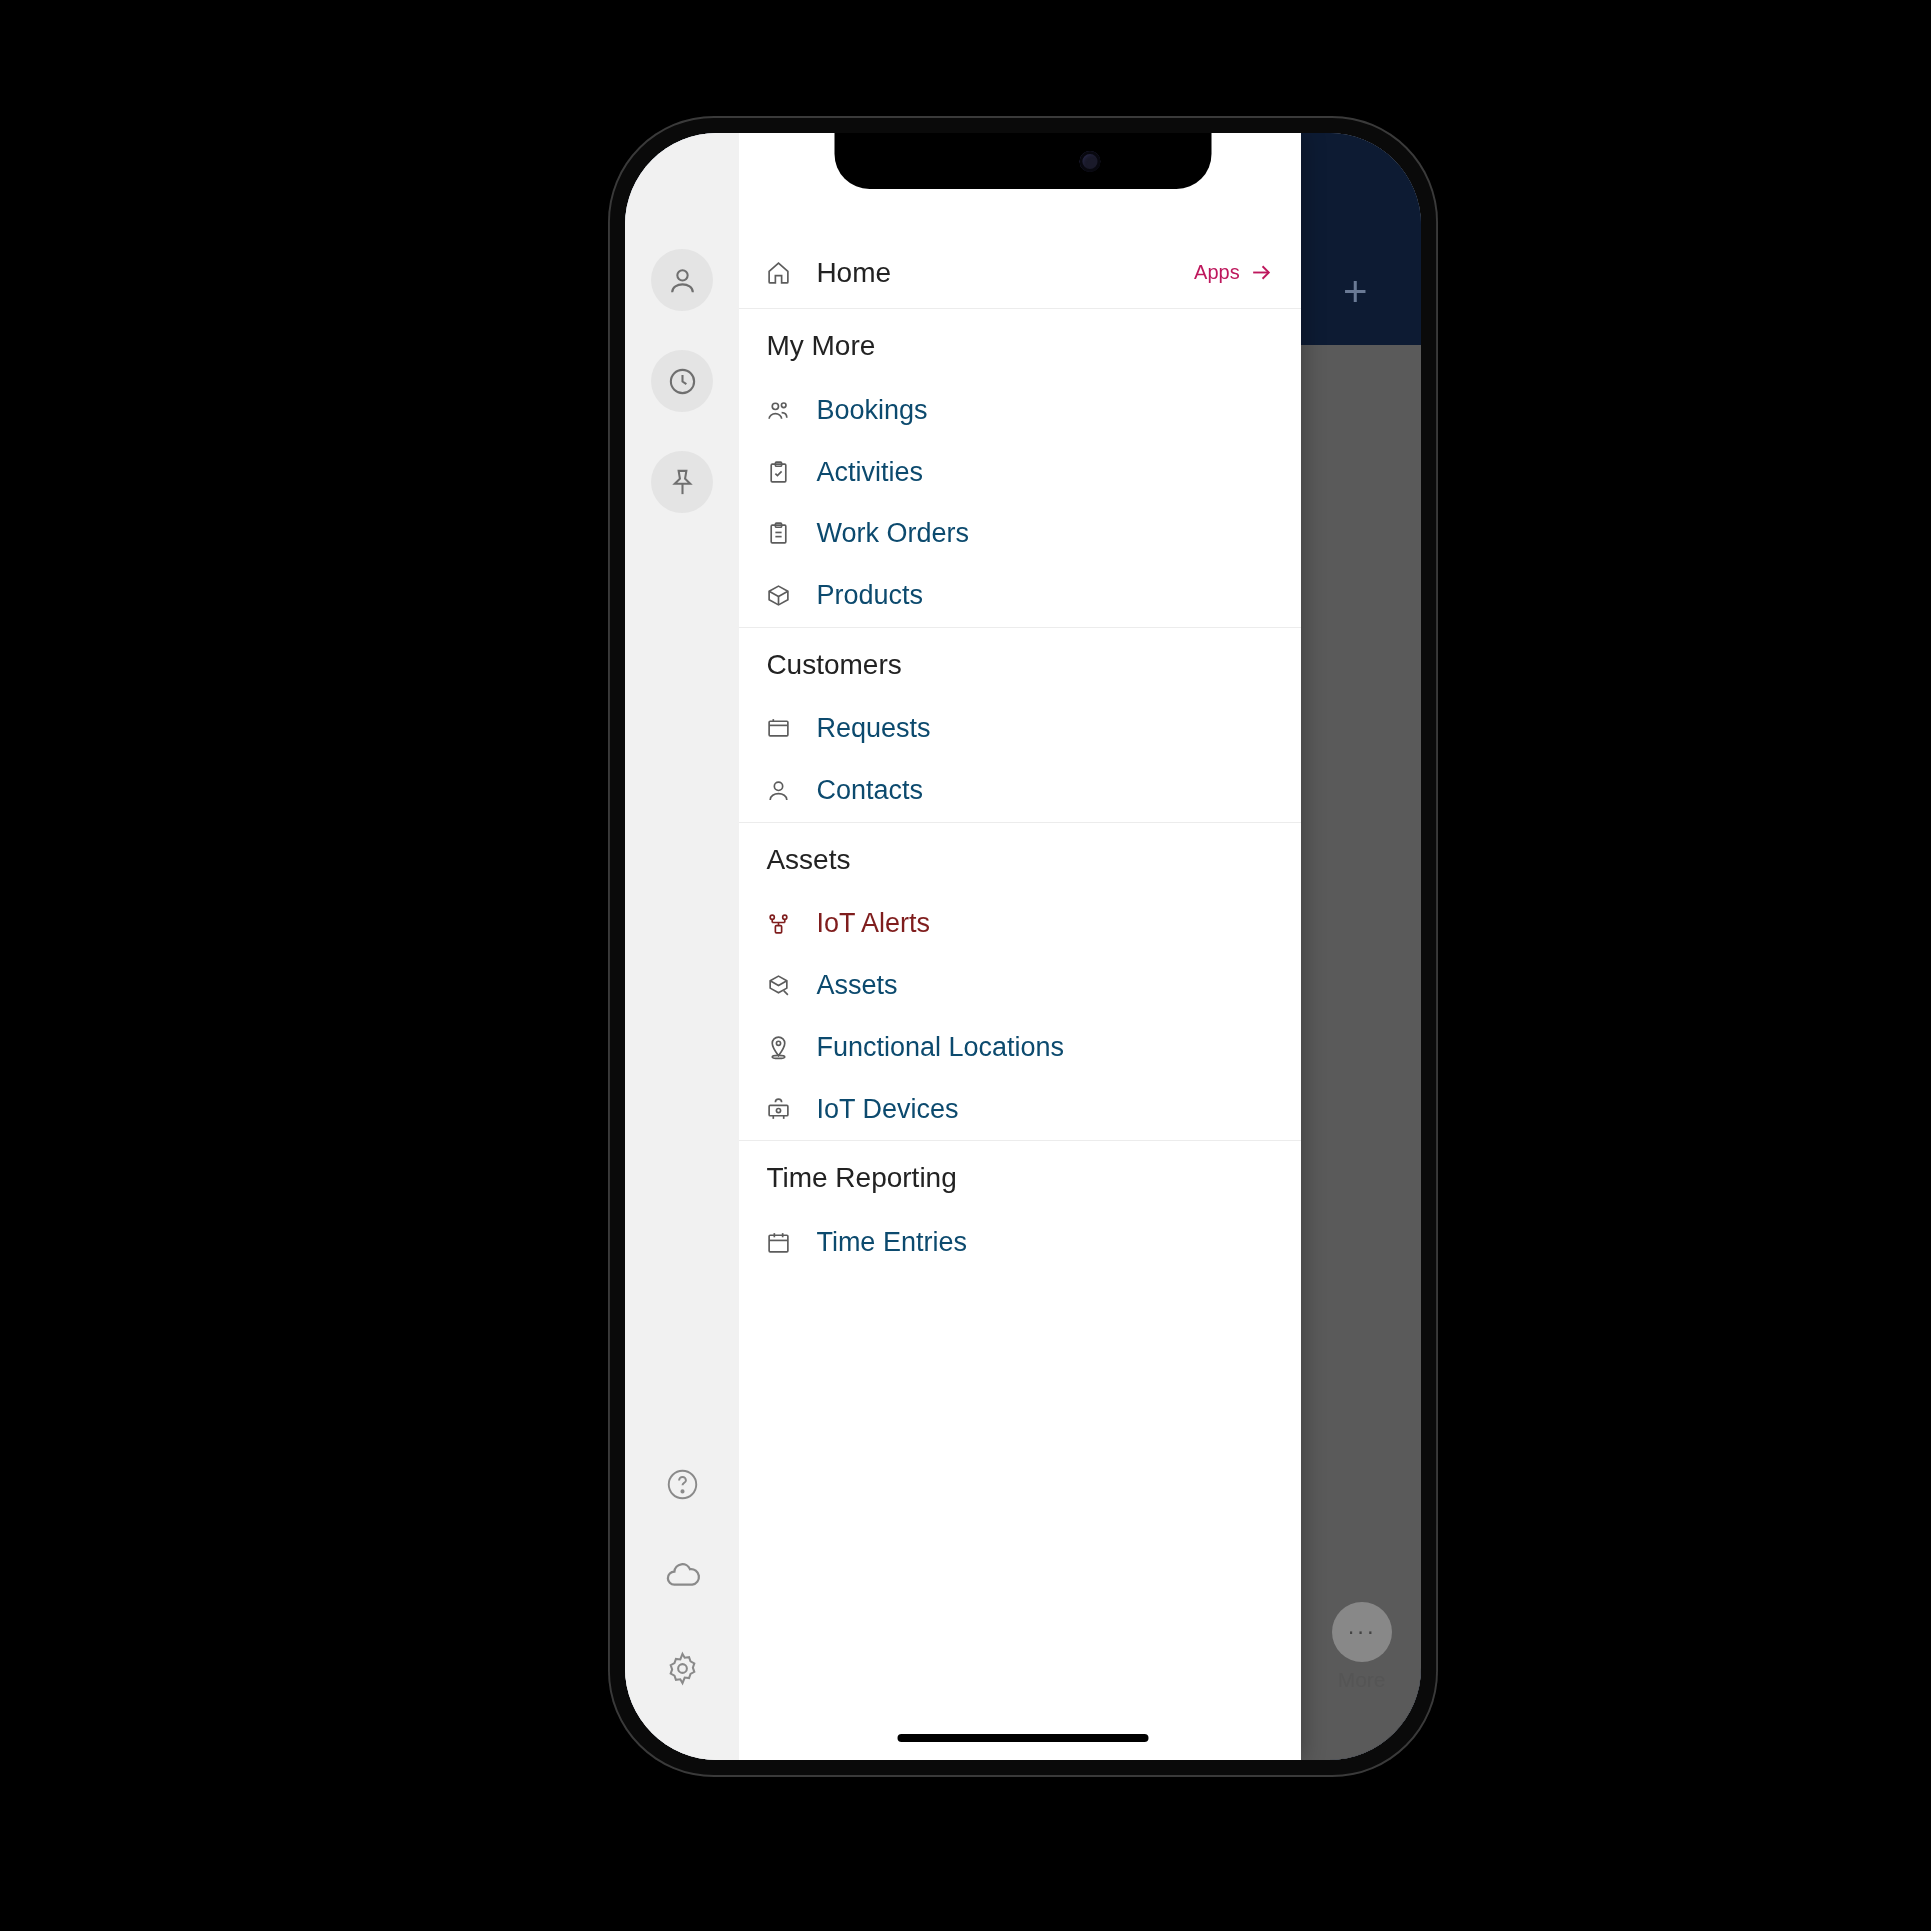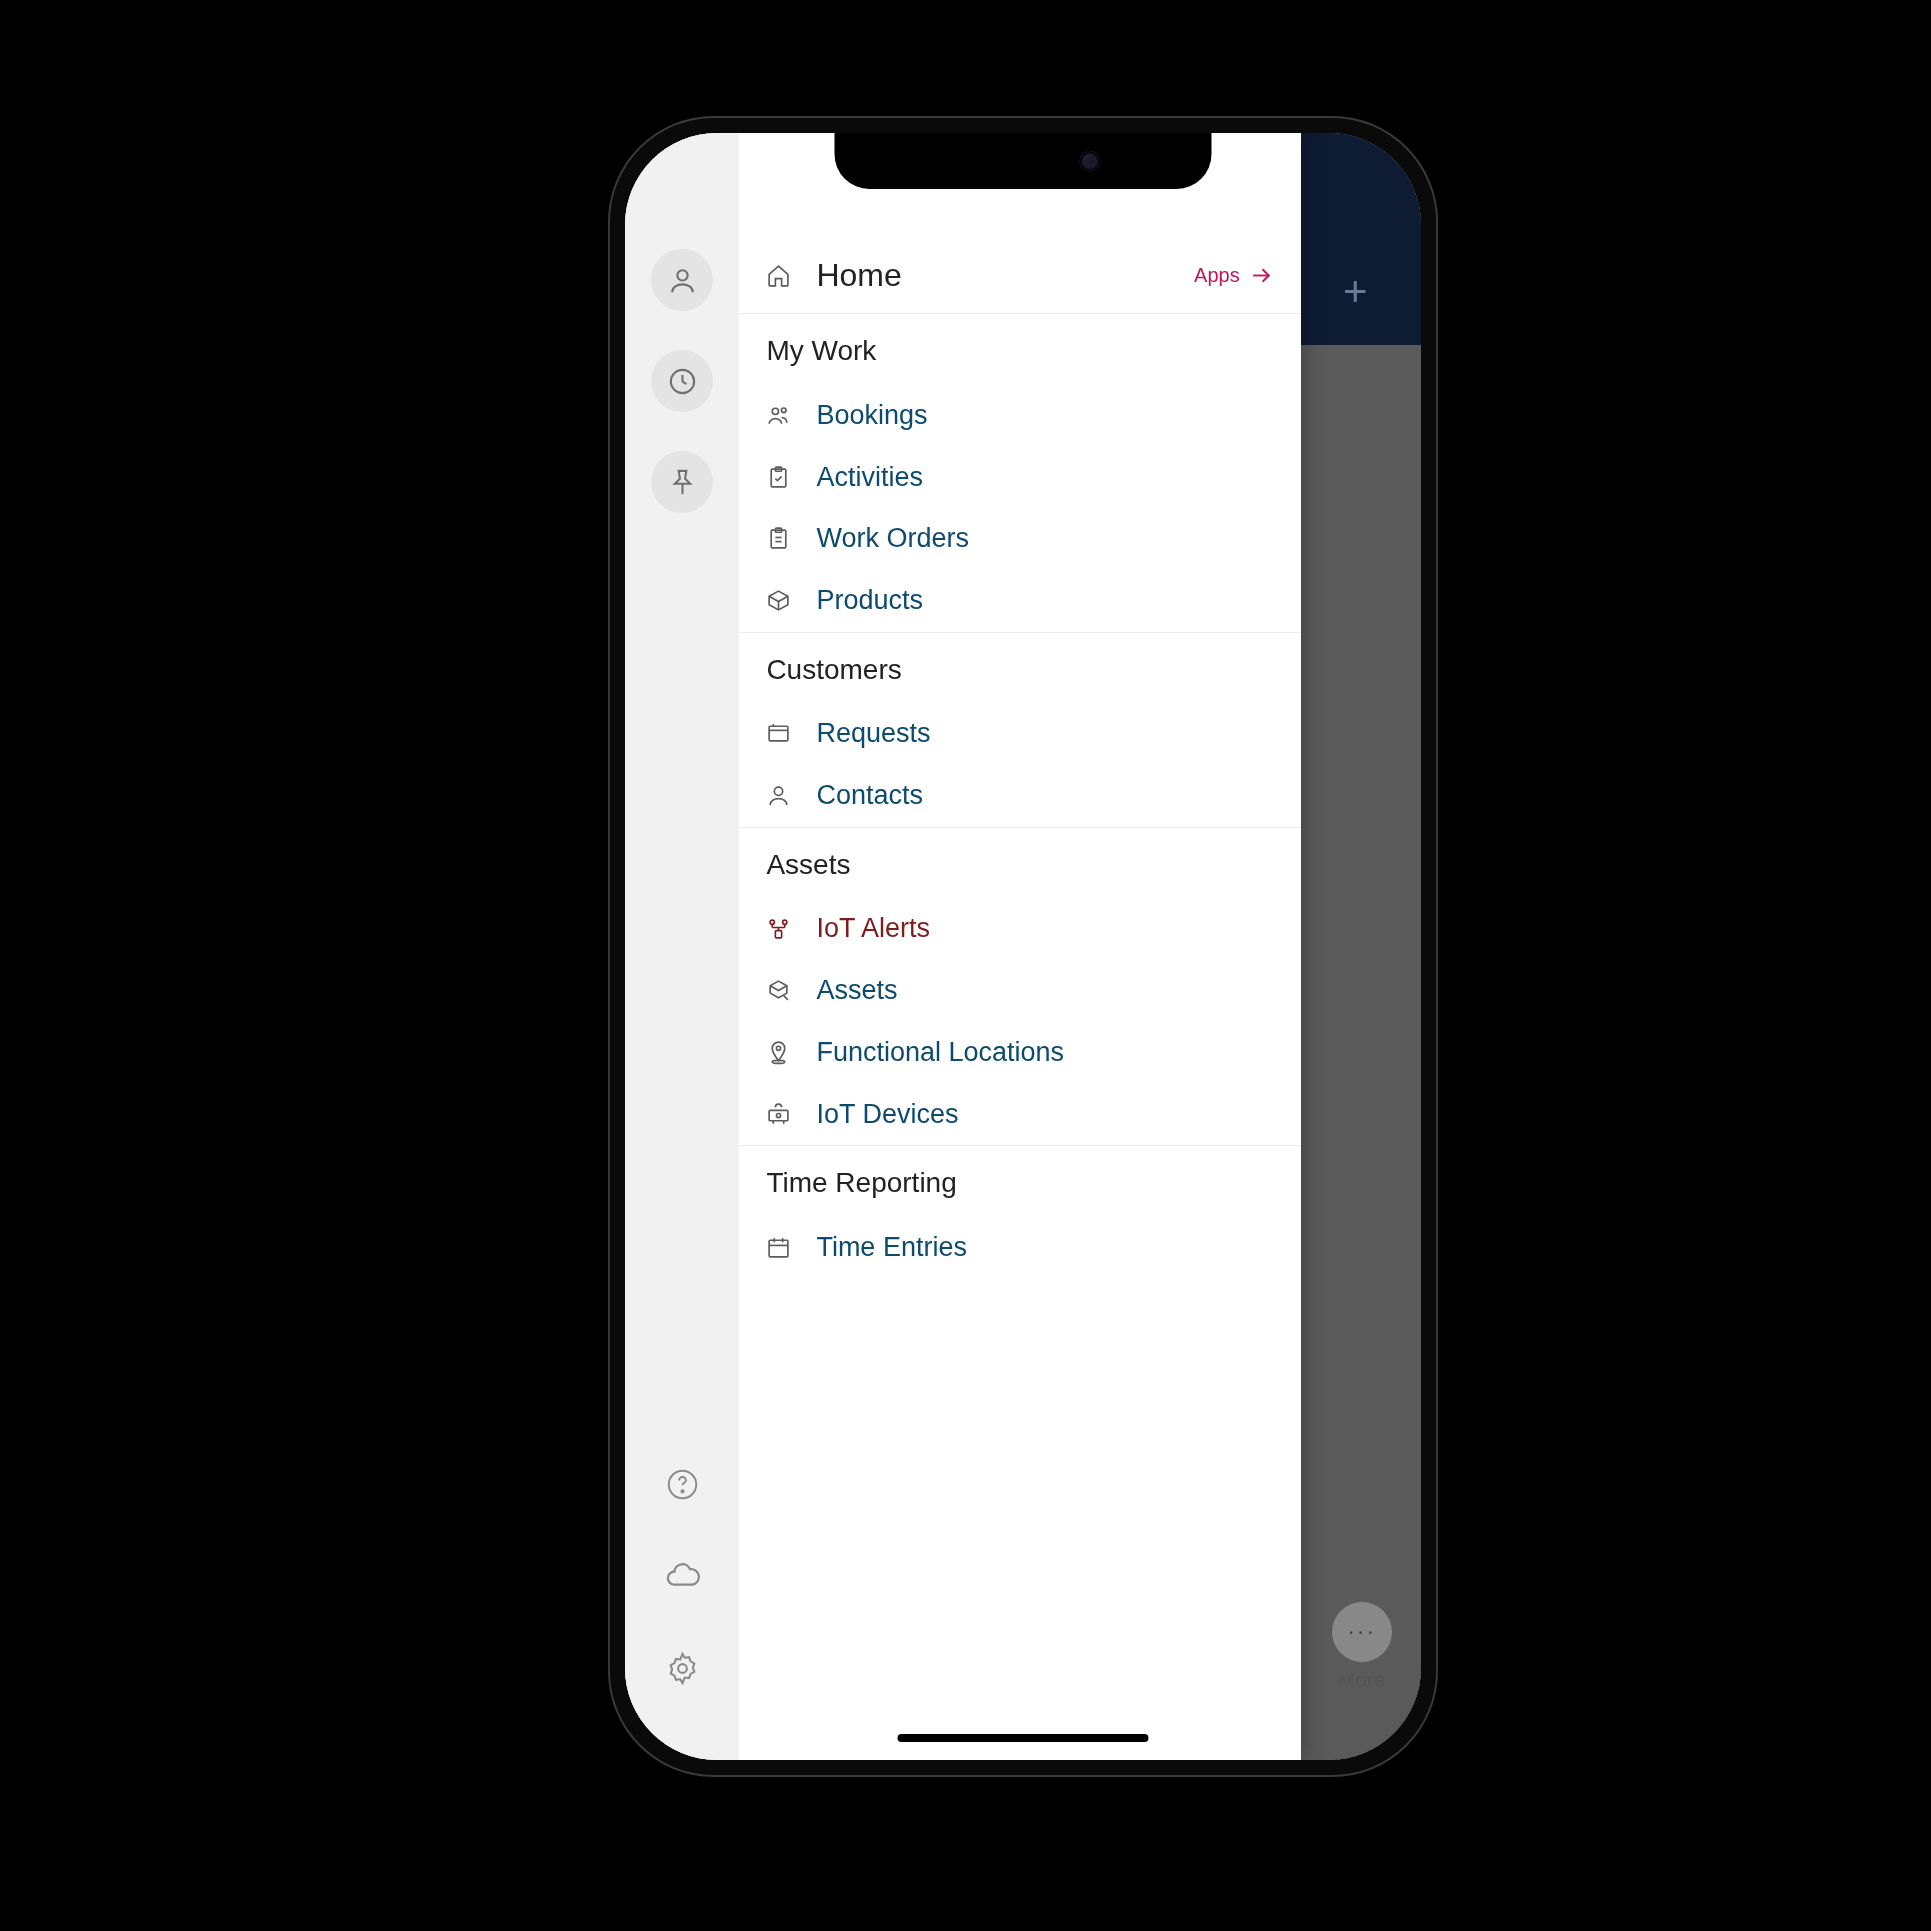--- a/index.html
+++ b/index.html
@@ -136,21 +136,21 @@
   overflow-y: auto;
   padding-top: 106px;
 }
 .nav-home {
   display: flex;
   align-items: center;
   padding: 17.4px 27px 19.3px;
   border-bottom: 1px solid #ececec;
 }
 .nav-home .icon { width: 25px; color: #5c5c5c; margin-right: 25px; }
-.nav-home .label { font-size: 32px; color: #222; }
+.nav-home .label { font-size: 28px; color: #222; }
 .nav-home .spacer { flex: 1; }
 .apps-link {
   display: flex; align-items: center;
   color: #be185d; font-size: 20px;
 }
 .apps-link .arrow { margin-left: 9.7px; }
 .section-title {
   font-size: 28px;
   color: #222;
   padding: 21px 27px 17.4px;
@@ -264,21 +264,21 @@
               <span>Apps</span>
               <span class="arrow">
                 <svg width="25" height="25" viewBox="0 0 24 24" fill="none" stroke="currentColor" stroke-width="1.8">
                     <line x1="4" y1="12" x2="19" y2="12"></line>
                     <polyline points="13 6 19 12 13 18"></polyline>
                   </svg>
               </span>
             </span>
           </div>
 
-          <div class="section-title first">My Work</div>
+          <div class="section-title first">My More</div>
           <div class="nav-item">
             <span class="icon">
                 <svg width="25" height="25" viewBox="0 0 24 24" fill="none" stroke="currentColor" stroke-width="1.6">
                   <circle cx="9" cy="8" r="3"></circle>
                   <path d="M3 20c0-3 3-5 6-5s6 2 6 5"></path>
                   <circle cx="17" cy="7" r="2.2"></circle>
                   <path d="M15 14c3 0 5 2 5 5"></path>
                 </svg>
               </span>
             <span class="label">Bookings</span>

